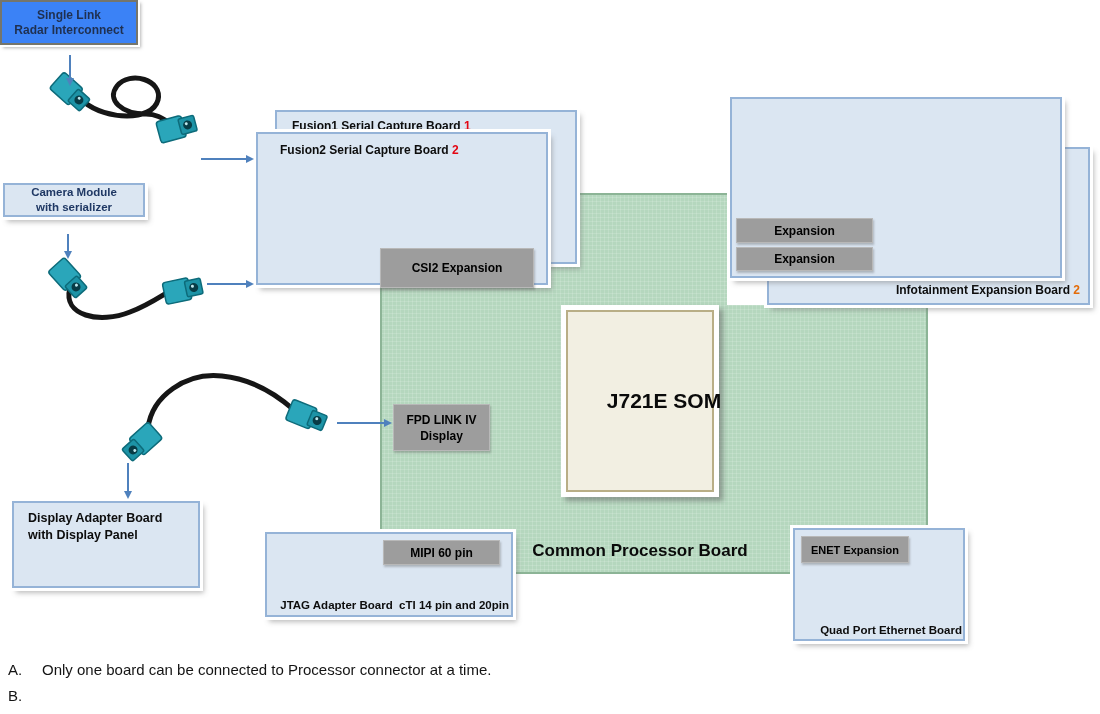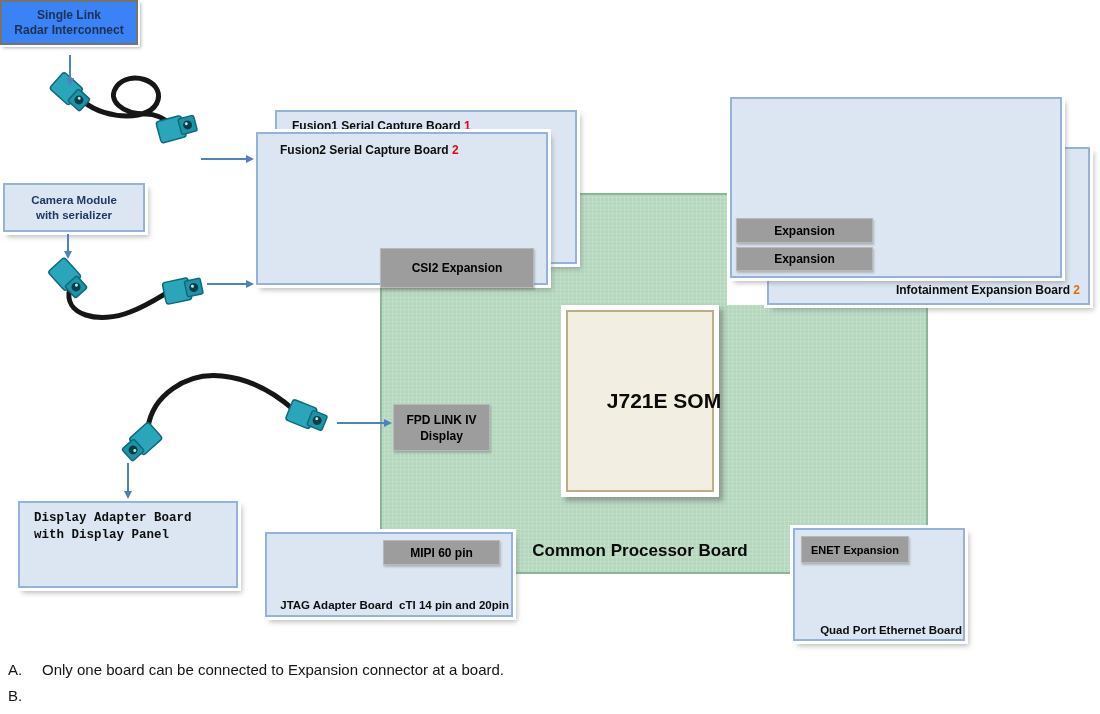--- a/index.html
+++ b/index.html
@@ -65,21 +65,21 @@
   
   #radar-box{
     left:8px;top:8px;width:138px;height:45px;z-index:3;
     background:#3b82f6;border:2px solid #75756b;box-sizing:border-box;
     box-shadow:0 0 0 2px #fff, 3px 3px 3px rgba(110,110,110,.5);
     display:flex;flex-direction:column;align-items:center;justify-content:center;
     font-weight:bold;font-size:12px;color:#1f3050;line-height:15px;text-align:center;
     white-space:nowrap;
   }
   #camera-box{
-    left:3px;top:183px;width:142px;height:49px;z-index:3;
+    left:3px;top:183px;width:142px;height:34px;z-index:3;
     display:flex;flex-direction:column;align-items:center;justify-content:center;
     font-weight:bold;font-size:11.5px;color:#1f3864;line-height:15px;text-align:center;
     white-space:nowrap;
   }
 
   
   #fusion1{left:275px;top:110px;width:302px;height:154px;z-index:3;}
   #fusion1 .board-title{position:absolute;left:15px;top:7px;}
   #fusion2{left:256px;top:132px;width:292px;height:153px;z-index:4;padding-left:24px;}
   #fusion2 .board-title{position:absolute;left:22px;top:9px;}
@@ -93,21 +93,21 @@
   #exp-chip-1{left:4px;top:119px;width:137px;height:25px;}
   #exp-chip-2{left:4px;top:148px;width:137px;height:24px;}
 
   
   #fpd-chip{
     left:393px;top:404px;width:97px;height:47px;z-index:2;
     flex-direction:column;line-height:16px;
   }
 
   
-  #display-adapter{left:18px;top:501px;width:220px;height:87px;z-index:3;font-family:Liberation Mono, monospace;}
+  #display-adapter{left:12px;top:501px;width:188px;height:87px;z-index:3;}
   #display-adapter .lines{
     position:absolute;left:14px;top:7px;font-weight:bold;font-size:12.5px;
     color:#0d0d0d;line-height:17px;white-space:nowrap;
   }
 
   
   #jtag{left:265px;top:532px;width:248px;height:85px;z-index:3;}
   #jtag .board-title{
     position:absolute;right:2px;bottom:4px;font-size:11.5px;white-space:pre;
   }
@@ -190,21 +190,21 @@
 </div>
 
 <div id="quad-port" class="board">
   <div id="enet-chip" class="chip">ENET Expansion</div>
   <div class="board-title">Quad Port Ethernet Board</div>
 </div>
 
 <div id="notes" class="abs">
   <div class="note-row">
     <span class="note-label">A.</span>
-    <span>Only one board can be connected to Expansion connector at a board.</span>
+    <span>Only one board can be connected to Processor connector at a time.</span>
   </div>
   <div class="note-row">
     <span class="note-label">B.</span>
   </div>
 </div>
 
 <svg id="overlay" class="abs" width="1100" height="714" viewBox="0 0 1100 714">
   <defs>
     <g id="fakra">
       <rect x="-18" y="-11" width="26" height="22" rx="3" fill="#2aa6ba" stroke="#0d6b7a" stroke-width="1.5"></rect>

